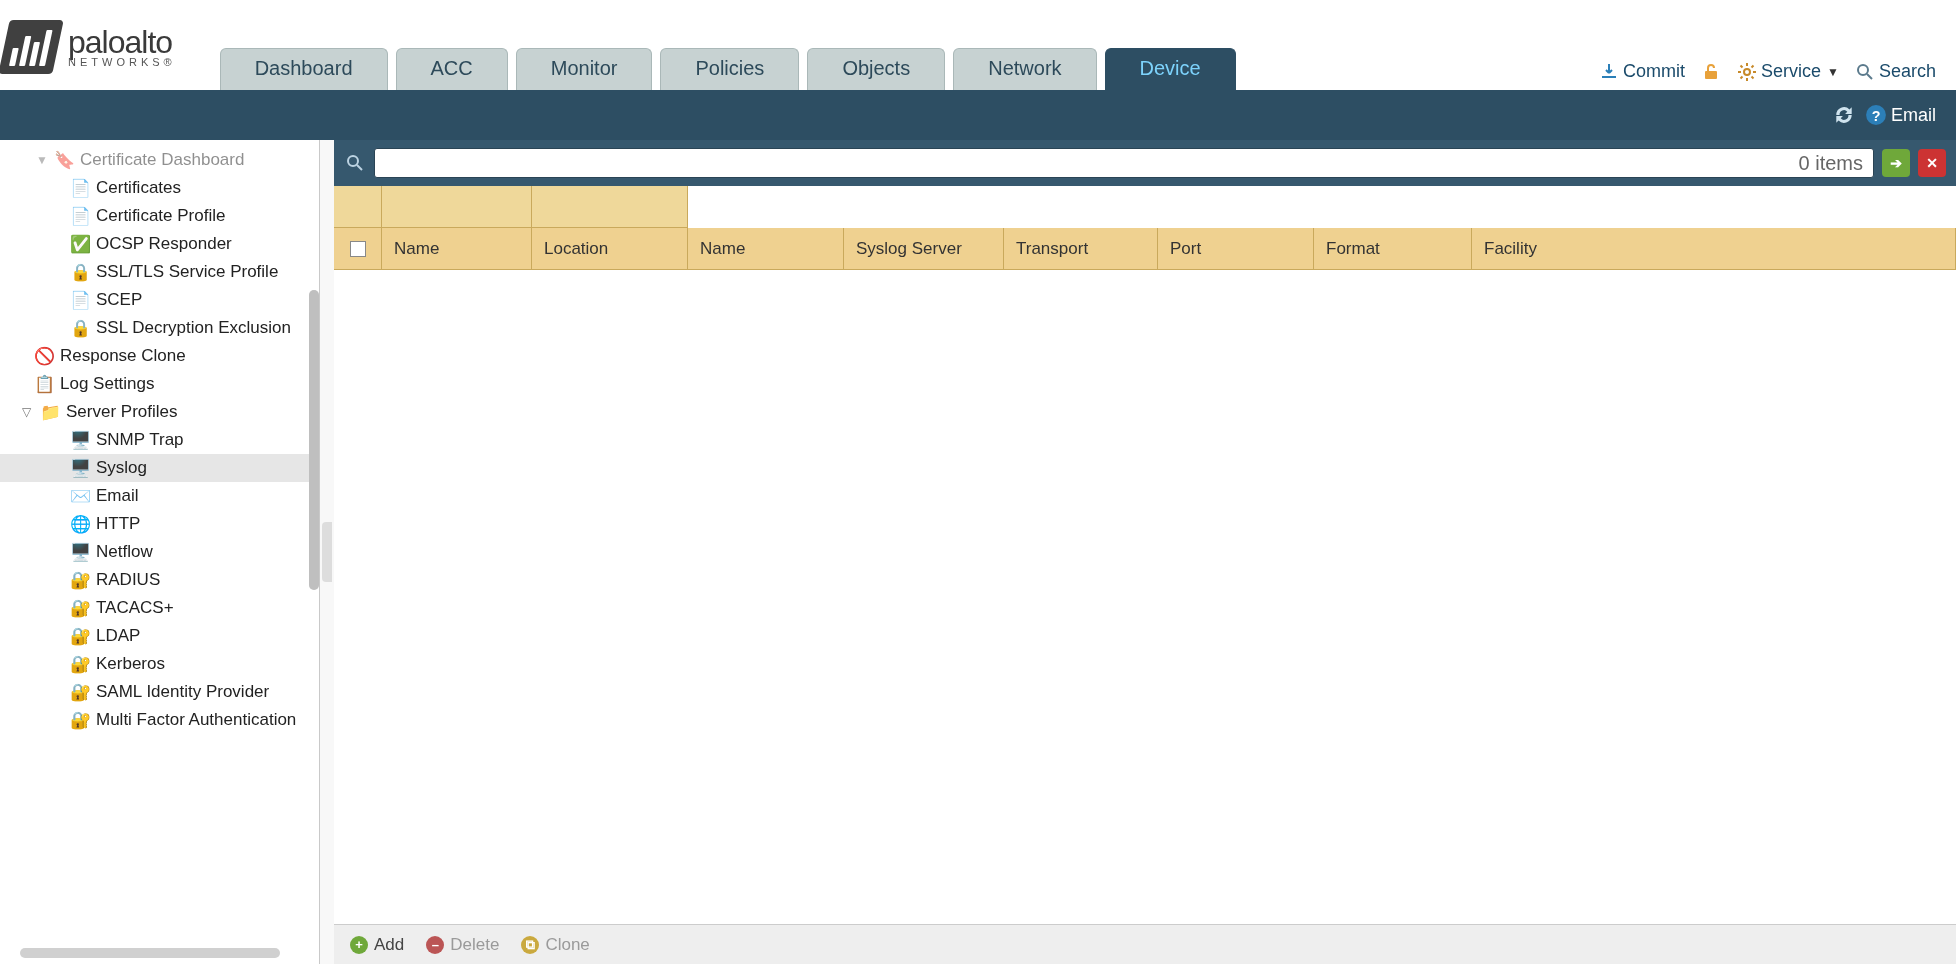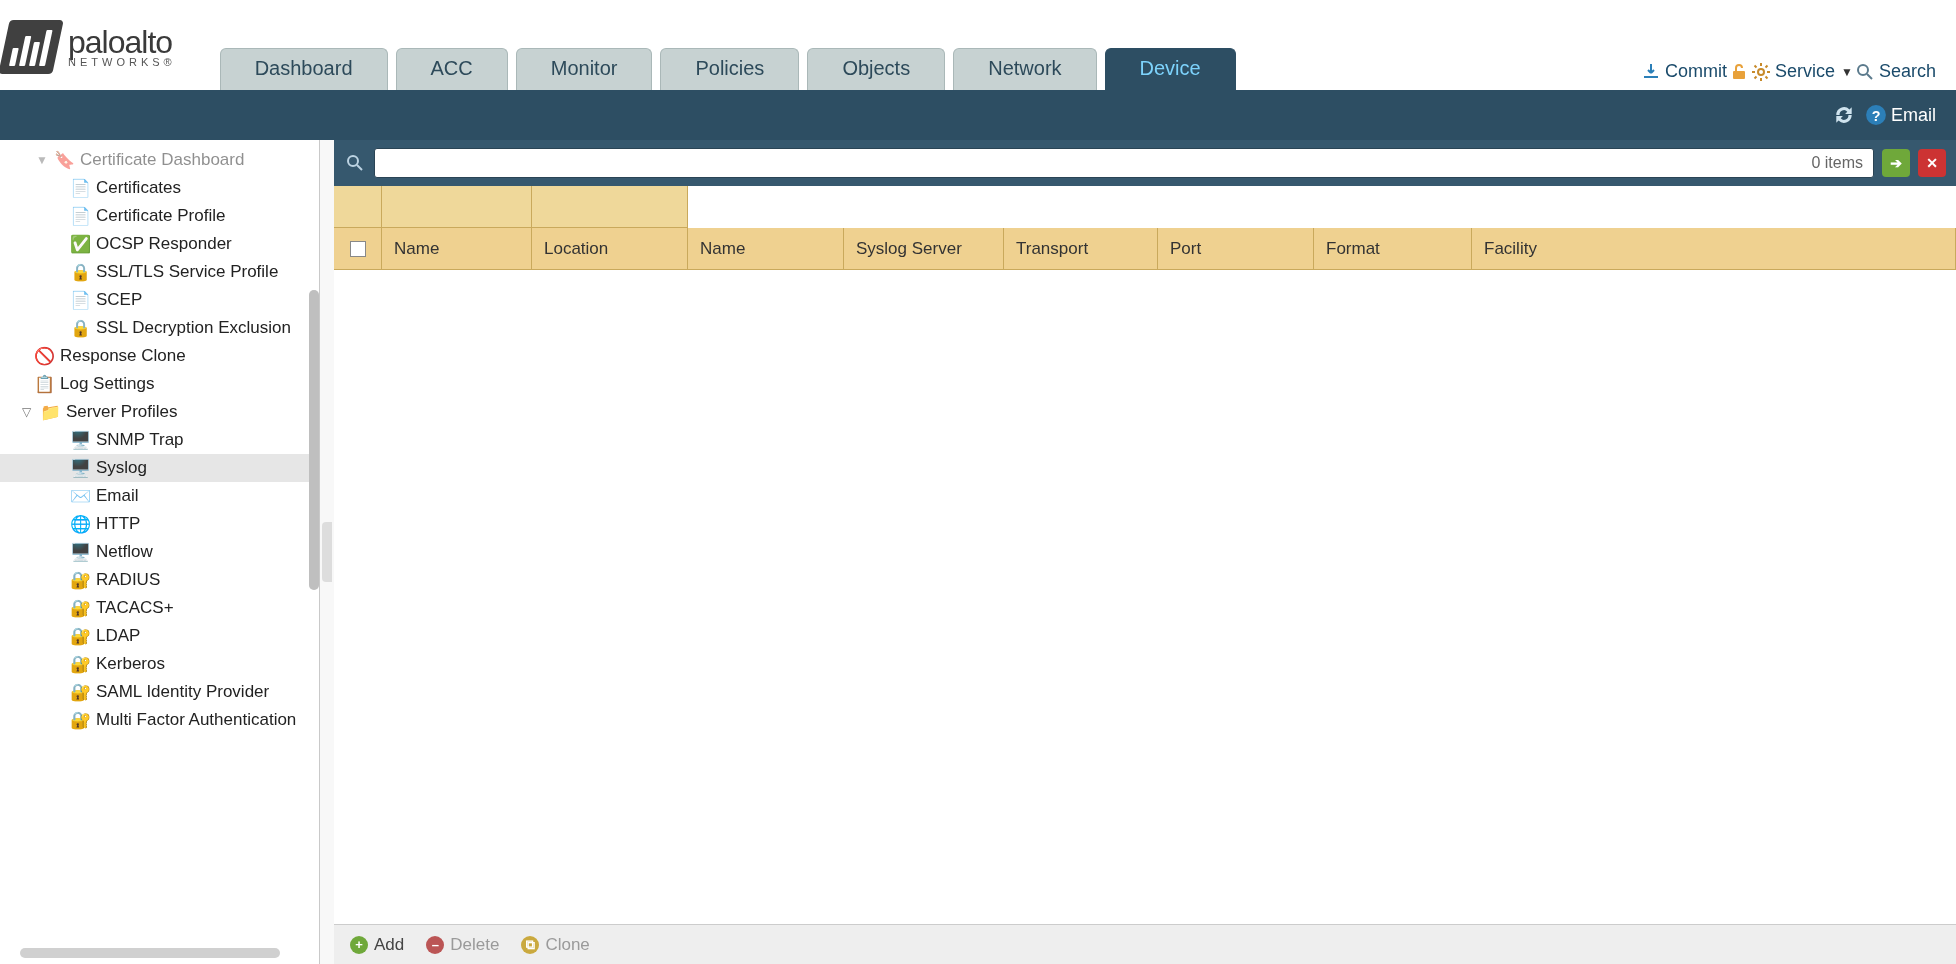--- a/index.html
+++ b/index.html
@@ -87,21 +87,21 @@
     color: #7dd3fc;
     border-color: #2d4e63;
   }
 
   .header-actions {
     position: absolute;
     right: 20px;
     bottom: 8px;
     display: flex;
     align-items: center;
-    gap: 2px;
+    gap: 16px;
     font-size: 18px;
     color: #1b4b6b;
   }
   .header-actions .act {
     display: inline-flex;
     align-items: center;
     gap: 4px;
     cursor: pointer;
   }
   .icon-sm { width: 20px; height: 20px; display:inline-block; }
@@ -212,21 +212,21 @@
     display:inline-flex;align-items:center;justify-content:center;
     cursor:pointer;
   }
   .filter-input {
     flex:1;
     height:30px;
     border:1px solid #2a4455;
     border-radius:3px;
     background:#fff;
     padding:0 10px;
-    font-size:16px;
+    font-size:20px;
     color:#666;
     text-align:right;
   }
   .sq-btn {
     width:28px;height:28px;
     border-radius:4px;
     display:inline-flex;align-items:center;justify-content:center;
     cursor:pointer;
     font-weight:bold;
   }

